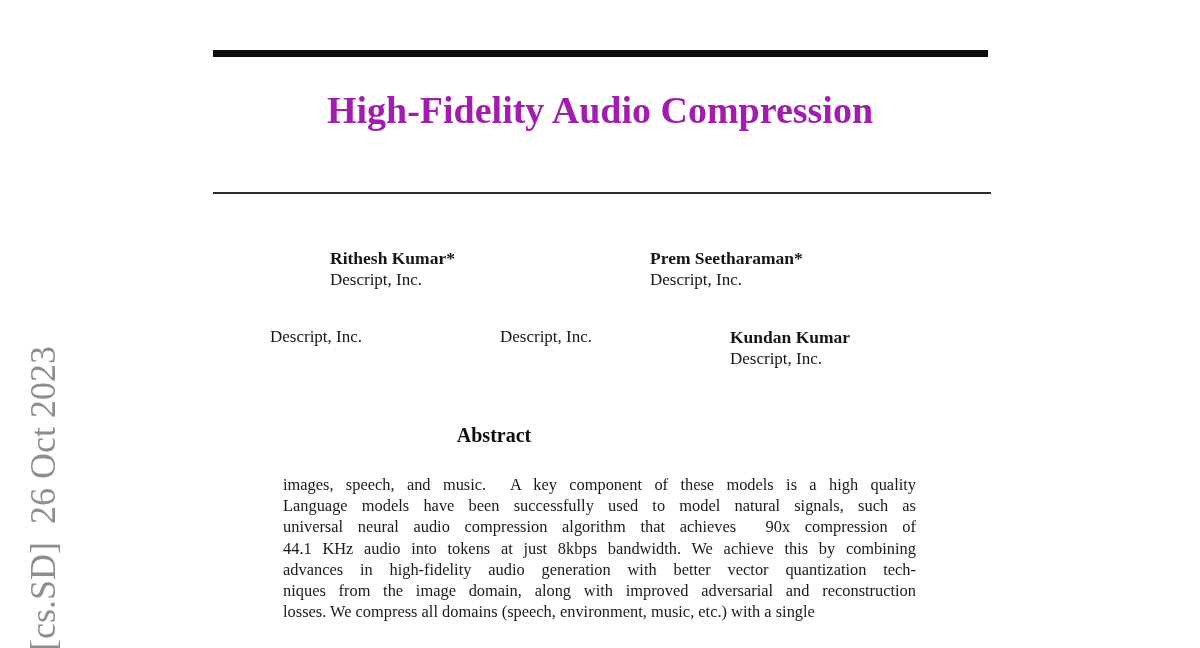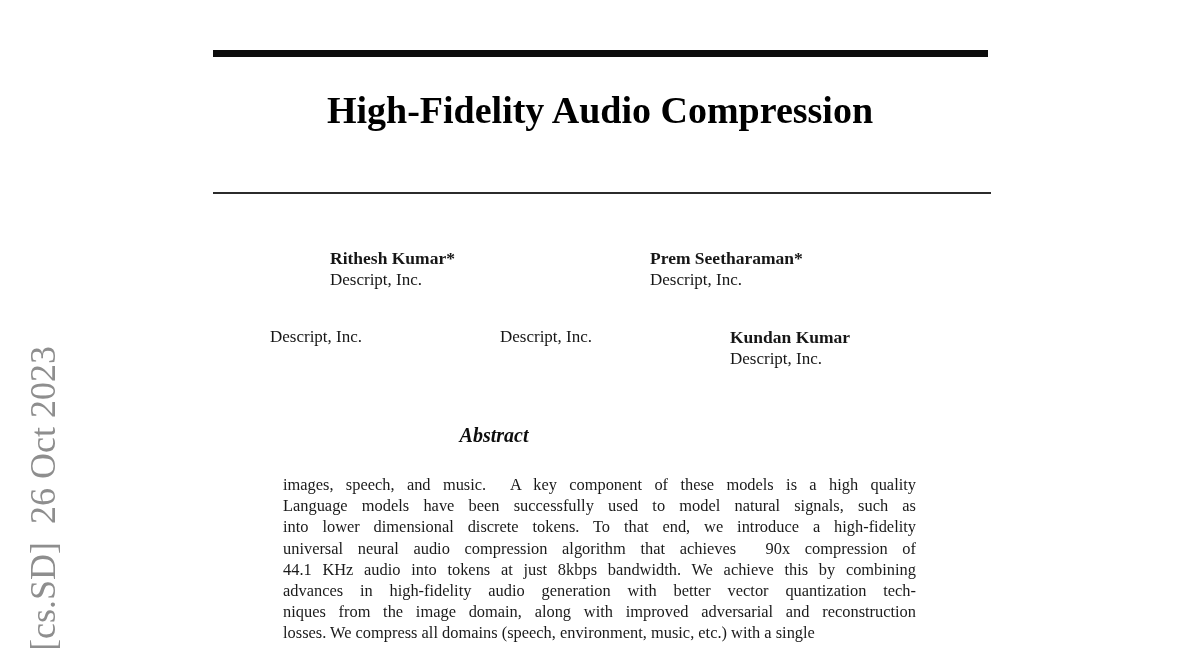--- a/index.html
+++ b/index.html
@@ -49,21 +49,21 @@
   .title {
     position: absolute;
     left: 0;
     top: 86px;
     width: 1200px;
     margin: 0;
     text-align: center;
     font-size: 38px;
     font-weight: bold;
     line-height: 48px;
-    color: #000000;
+    color: #a21caf;
   }
   .tline { display: block; }
   
   .authors-row {
     position: absolute;
     display: flex;
     justify-content: space-between;
   }
   .row1 { left: 330px; top: 247px; width: 520px; }
   .row2 { left: 270px; top: 326px; width: 660px; }
@@ -77,21 +77,20 @@
   
   .abs-heading {
     position: absolute;
     left: 0;
     top: 424px;
     width: 988px;
     text-align: center;
     font-size: 20px;
     font-weight: bold;
     color: #0d0d0d;
-    font-style: italic;
   }
   .abstract {
     position: absolute;
     left: 283px;
     top: 474px;
     width: 633px;
     font-size: 16.4px;
     line-height: 21.2px;
     color: #1a1a1a;
   }
@@ -140,21 +139,20 @@
       <div class="aname">Kundan Kumar</div>
       <div class="aaff">Descript, Inc.</div>
     </div>
   </div>
 
   <div class="abs-heading">Abstract</div>
 
   <div class="abstract">
     <div class="abs-line">images, speech, and music.&nbsp; A key component of these models is a high quality</div>
     <div class="abs-line">Language models have been successfully used to model natural signals, such as</div>
-    <div class="abs-line">into lower dimensional discrete tokens. To that end, we introduce a high-fidelity</div>
     <div class="abs-line">universal neural audio compression algorithm that achieves&nbsp; 90x compression of</div>
     <div class="abs-line">44.1 KHz audio into tokens at just 8kbps bandwidth. We achieve this by combining</div>
     <div class="abs-line">advances in high-fidelity audio generation with better vector quantization tech-</div>
     <div class="abs-line">niques from the image domain, along with improved adversarial and reconstruction</div>
     <div class="abs-line clipped">losses. We compress all domains (speech, environment, music, etc.) with a single</div>
   </div>
 
 </div>
 
 </body></html>

